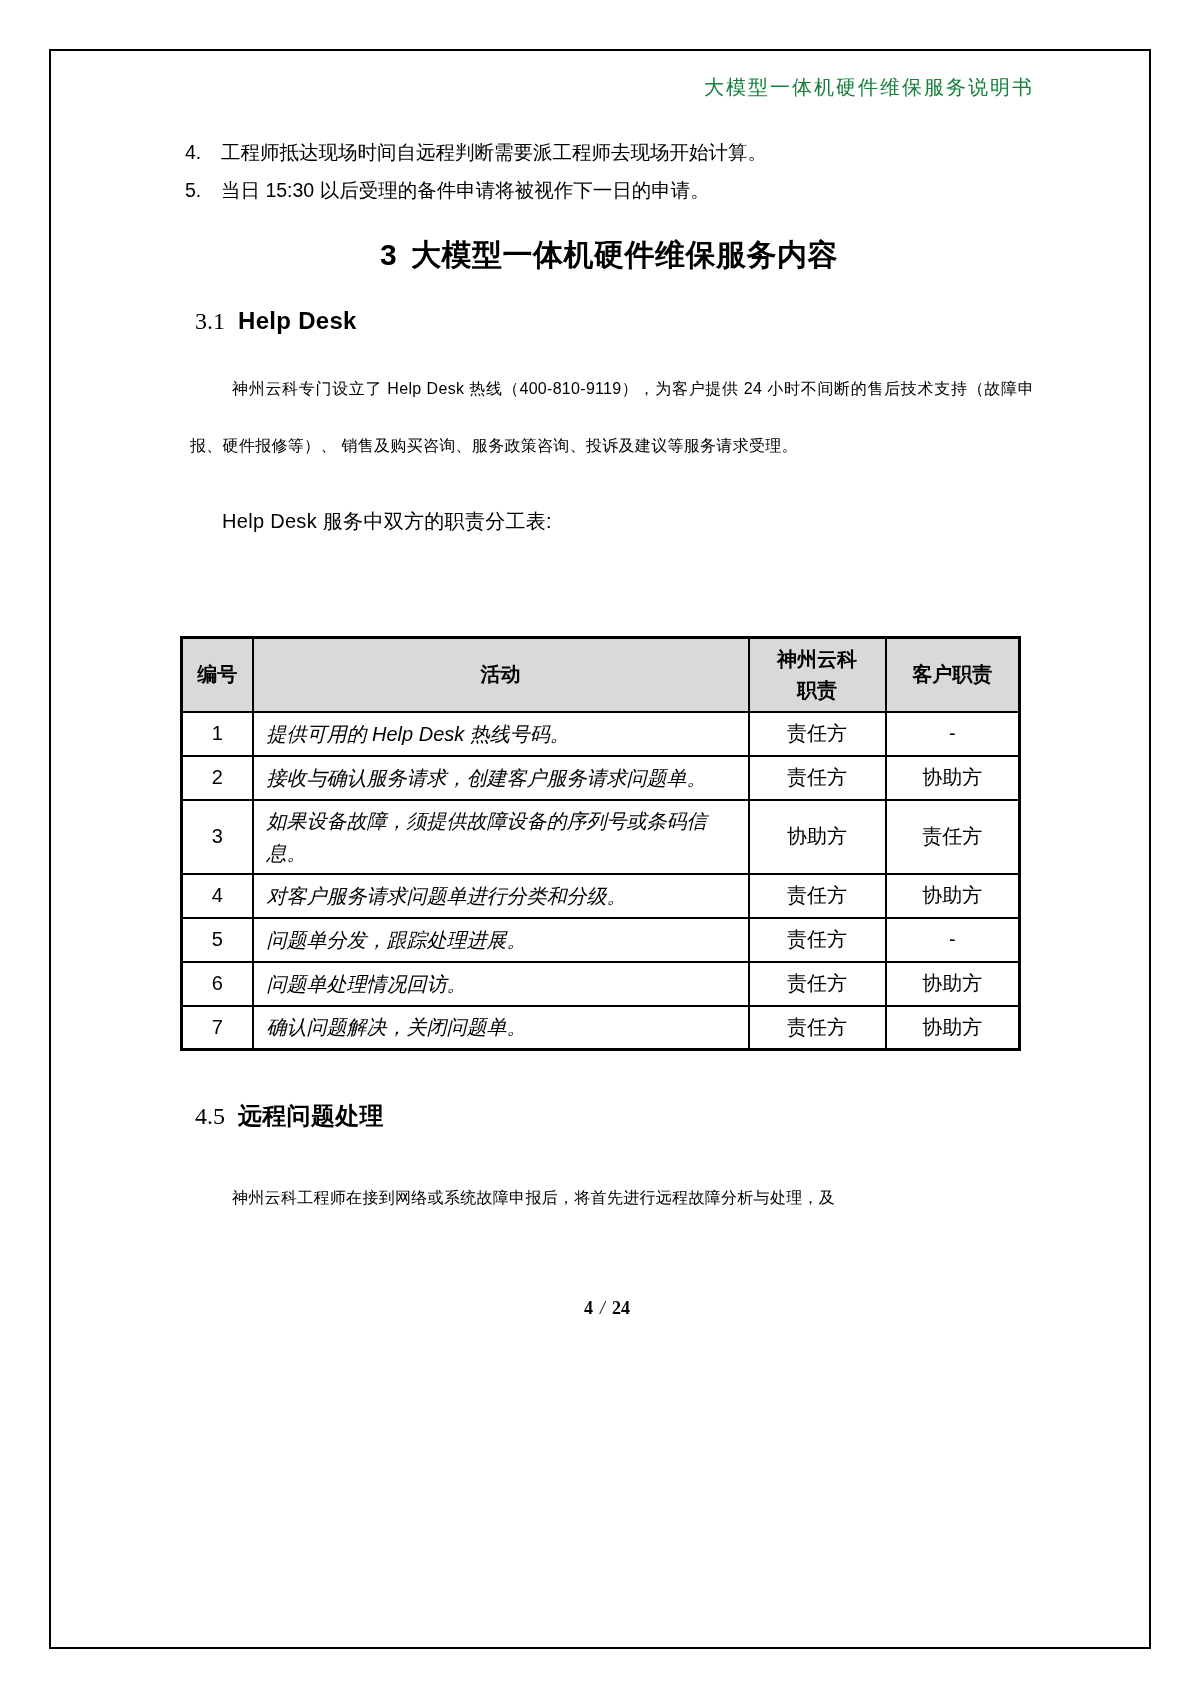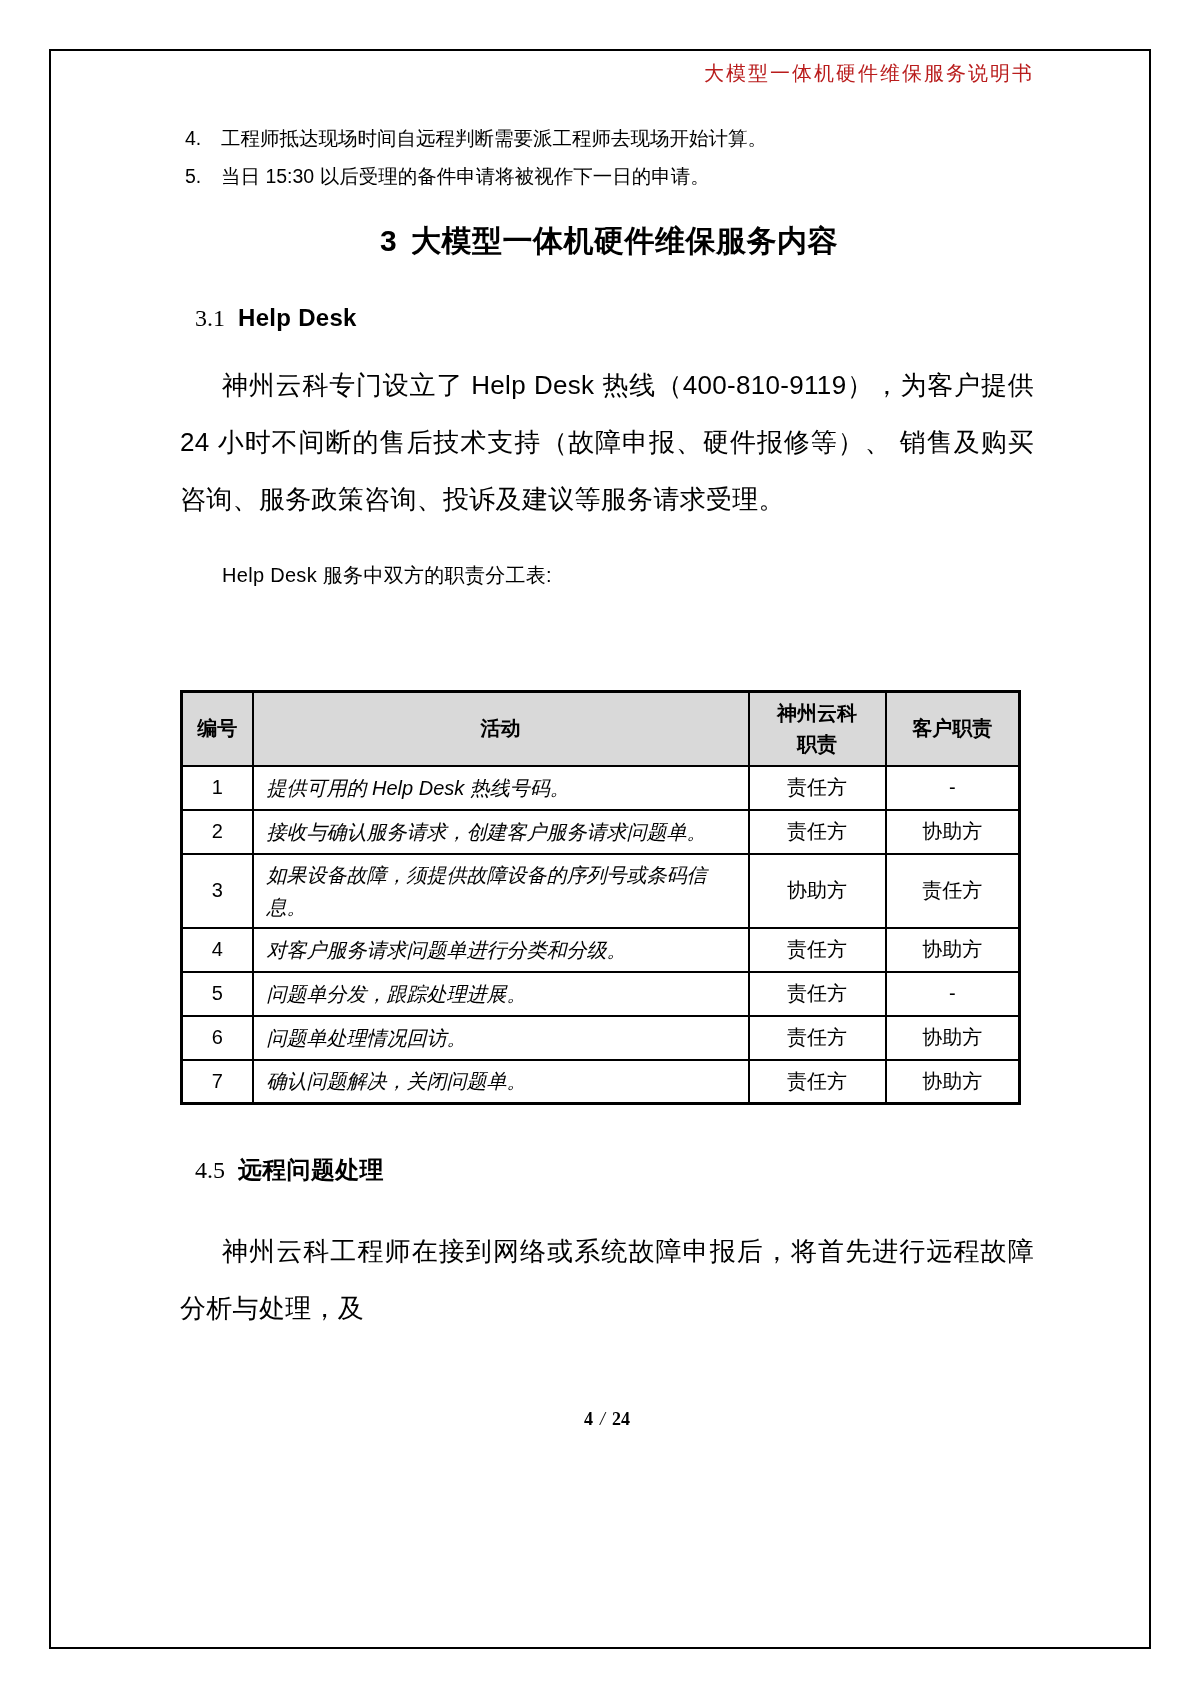--- a/index.html
+++ b/index.html
@@ -20,64 +20,65 @@
     border: 2px solid #000000;
     pointer-events: none;
   }
   .content {
     position: absolute;
     left: 180px; top: 49px;
     width: 854px;
   }
   
   .doc-header {
-    margin-top: 10px;
+    margin-top: 24px;
     text-align: right;
     font-family: "Liberation Serif", "DejaVu Serif", serif;
     font-size: 20px;
     letter-spacing: 2px;
-    color: #b91c1c;
+    color: #15803d;
     line-height: 28px;
   }
   
   .intro-list { margin-top: 32px; font-size: 19.5px; }
   .list-item { display: flex; line-height: 38px; padding-left: 5px; }
   .list-item .num { width: 36px; flex: none; }
   
   h1.sec {
     margin-top: 26px;
     padding-left: 4px;
     font-size: 30px;
     font-weight: bold;
     line-height: 40px;
     letter-spacing: 0.5px;
     text-align: center;
   }
   h1.sec .sec-num { margin-right: 14px; }
   h2.sub {
-    margin-top: 40px;
+    margin-top: 29px;
     padding-left: 15px;
     font-size: 24px;
     line-height: 34px;
   }
   h2.sub .sub-num {
     font-family: "Liberation Serif", "DejaVu Serif", serif;
     font-weight: normal;
     margin-right: 13px;
   }
   h2.sub .sub-title { font-weight: bold; letter-spacing: 0.3px; }
   h2.sub2 { margin-top: 48px; }
   
   p.body {
     margin-top: 22px;
-    font-size: 26px;
+    font-size: 16px;
     line-height: 57px;
     text-align: justify;
     text-indent: 42px;
     letter-spacing: 0.3px;
+    margin-left: 10px;
   }
   p.body + p.body { margin-top: 0; }
   p.table-intro {
     margin-top: 26px;
     font-size: 20px;
     line-height: 42px;
     text-indent: 42px;
     letter-spacing: 0.3px;
   }
   p.body32 { margin-top: 36px; line-height: 57px; }

